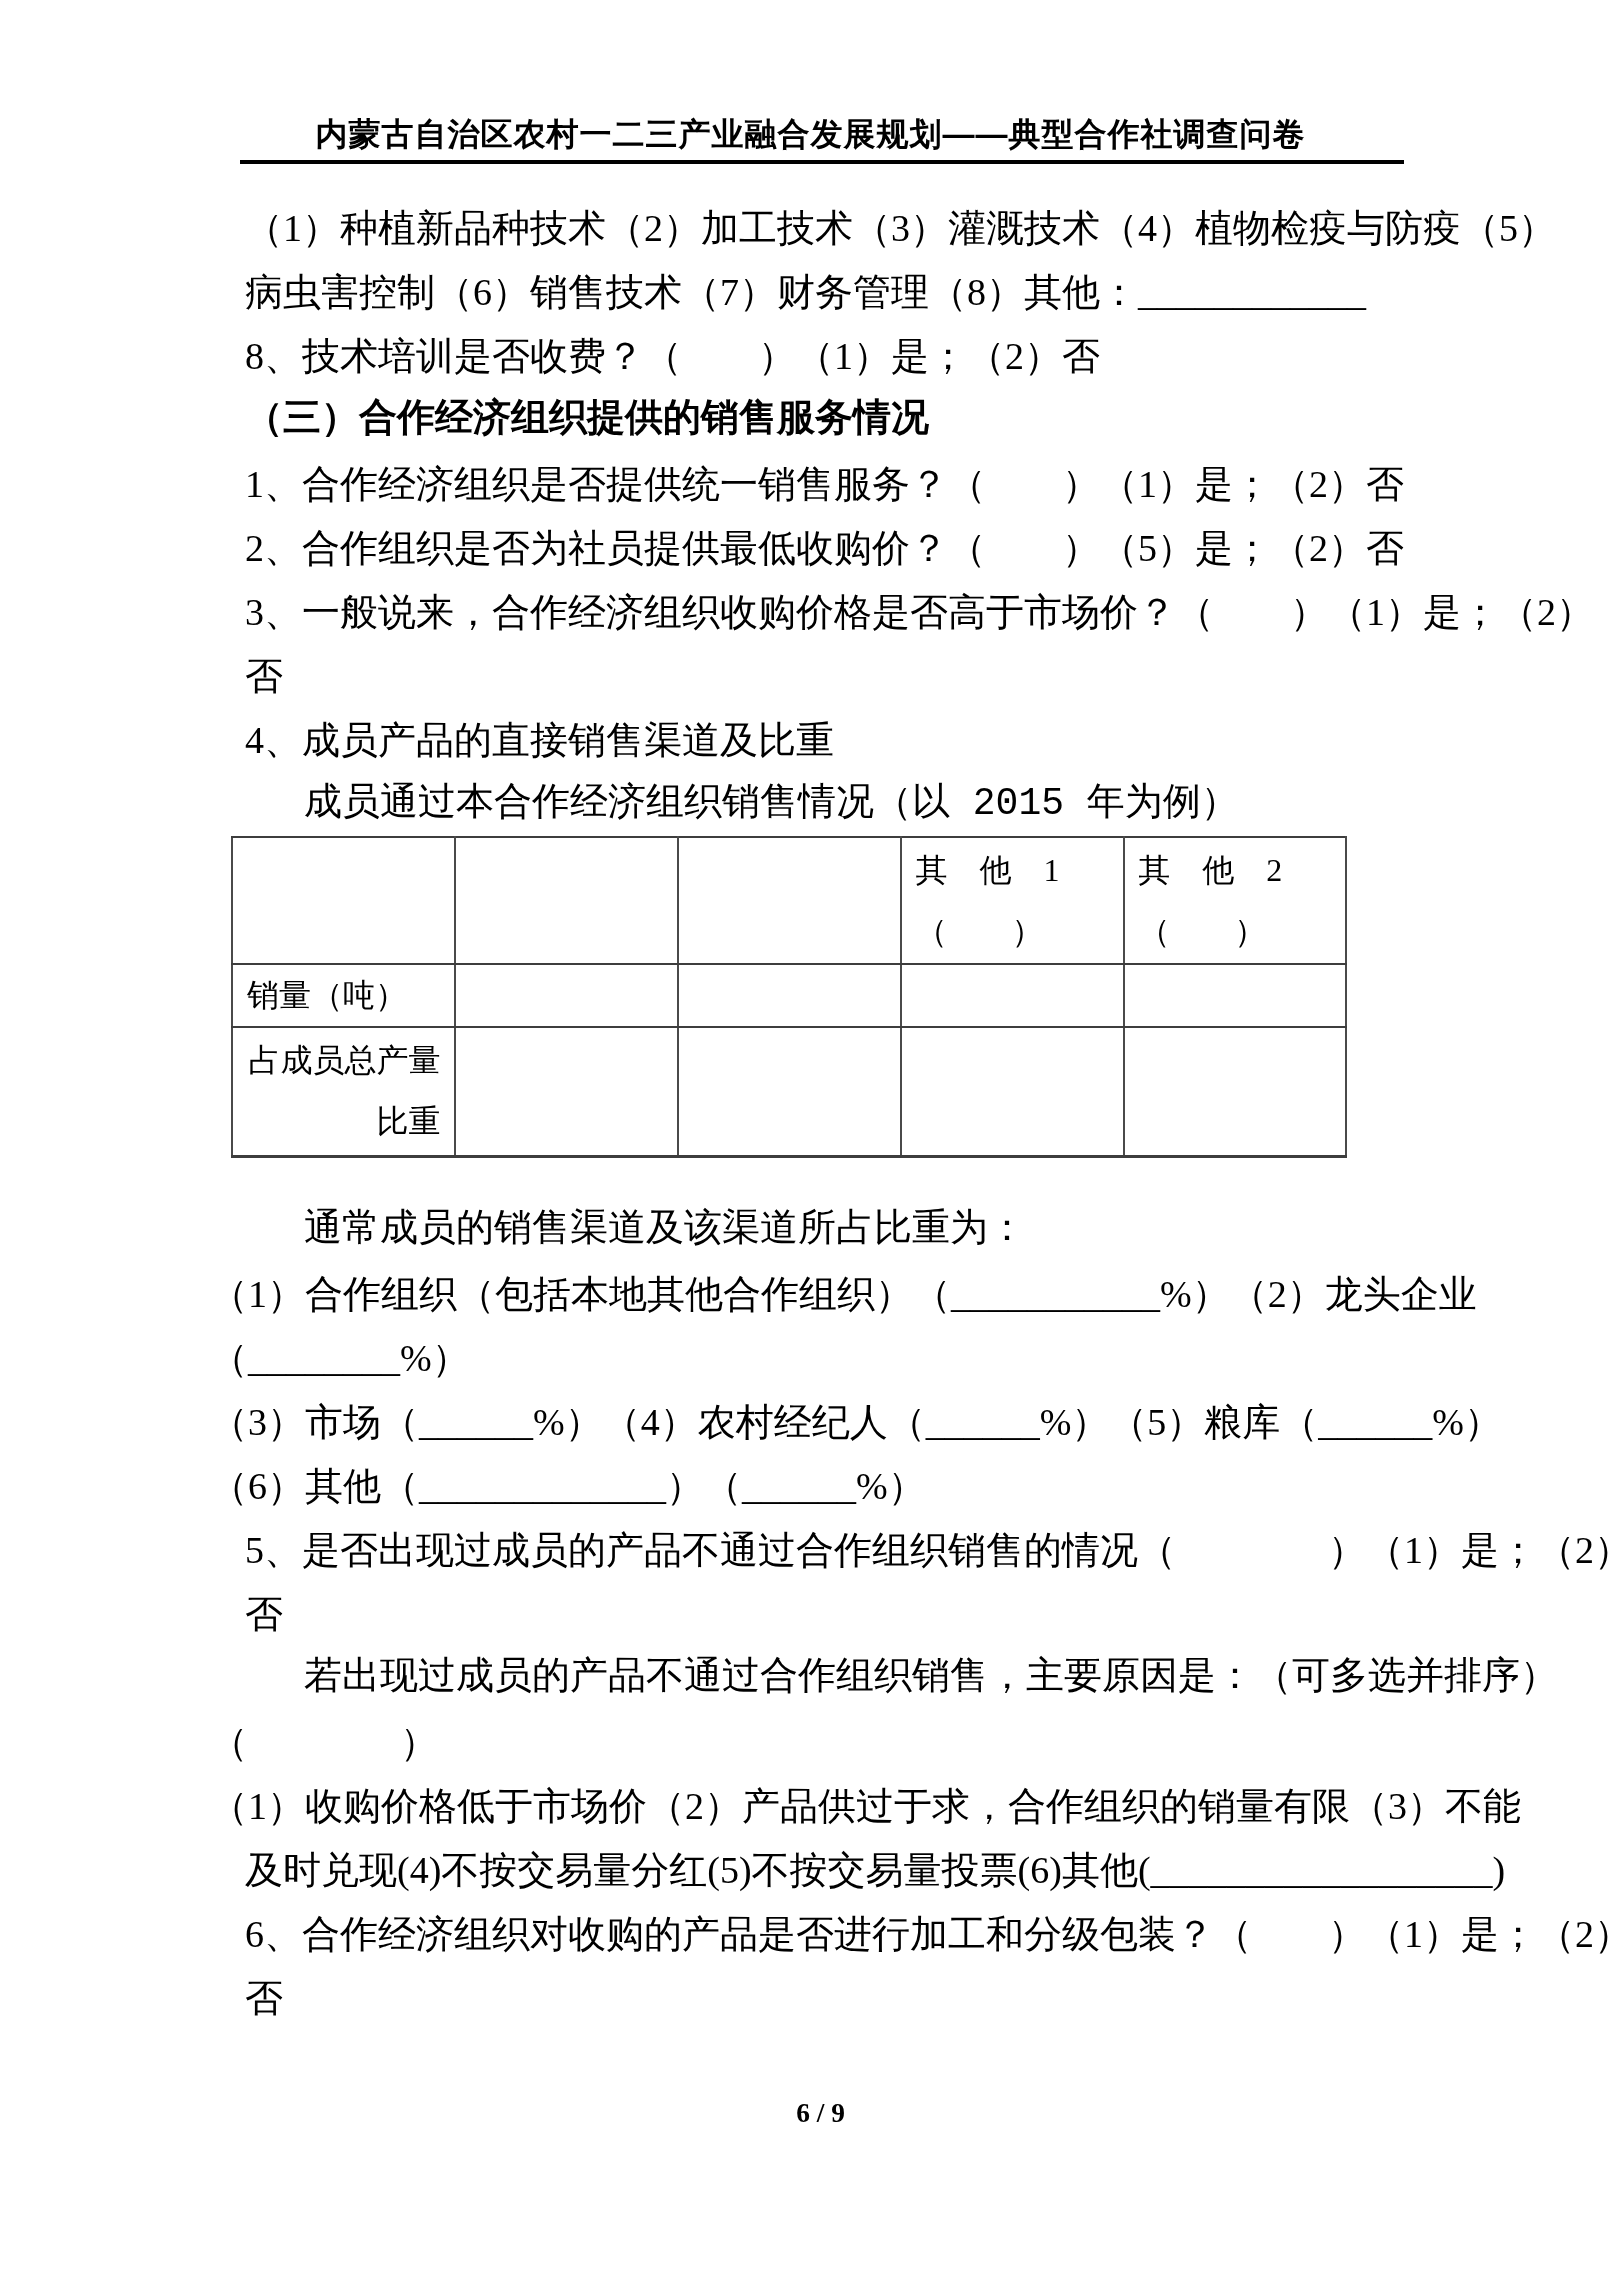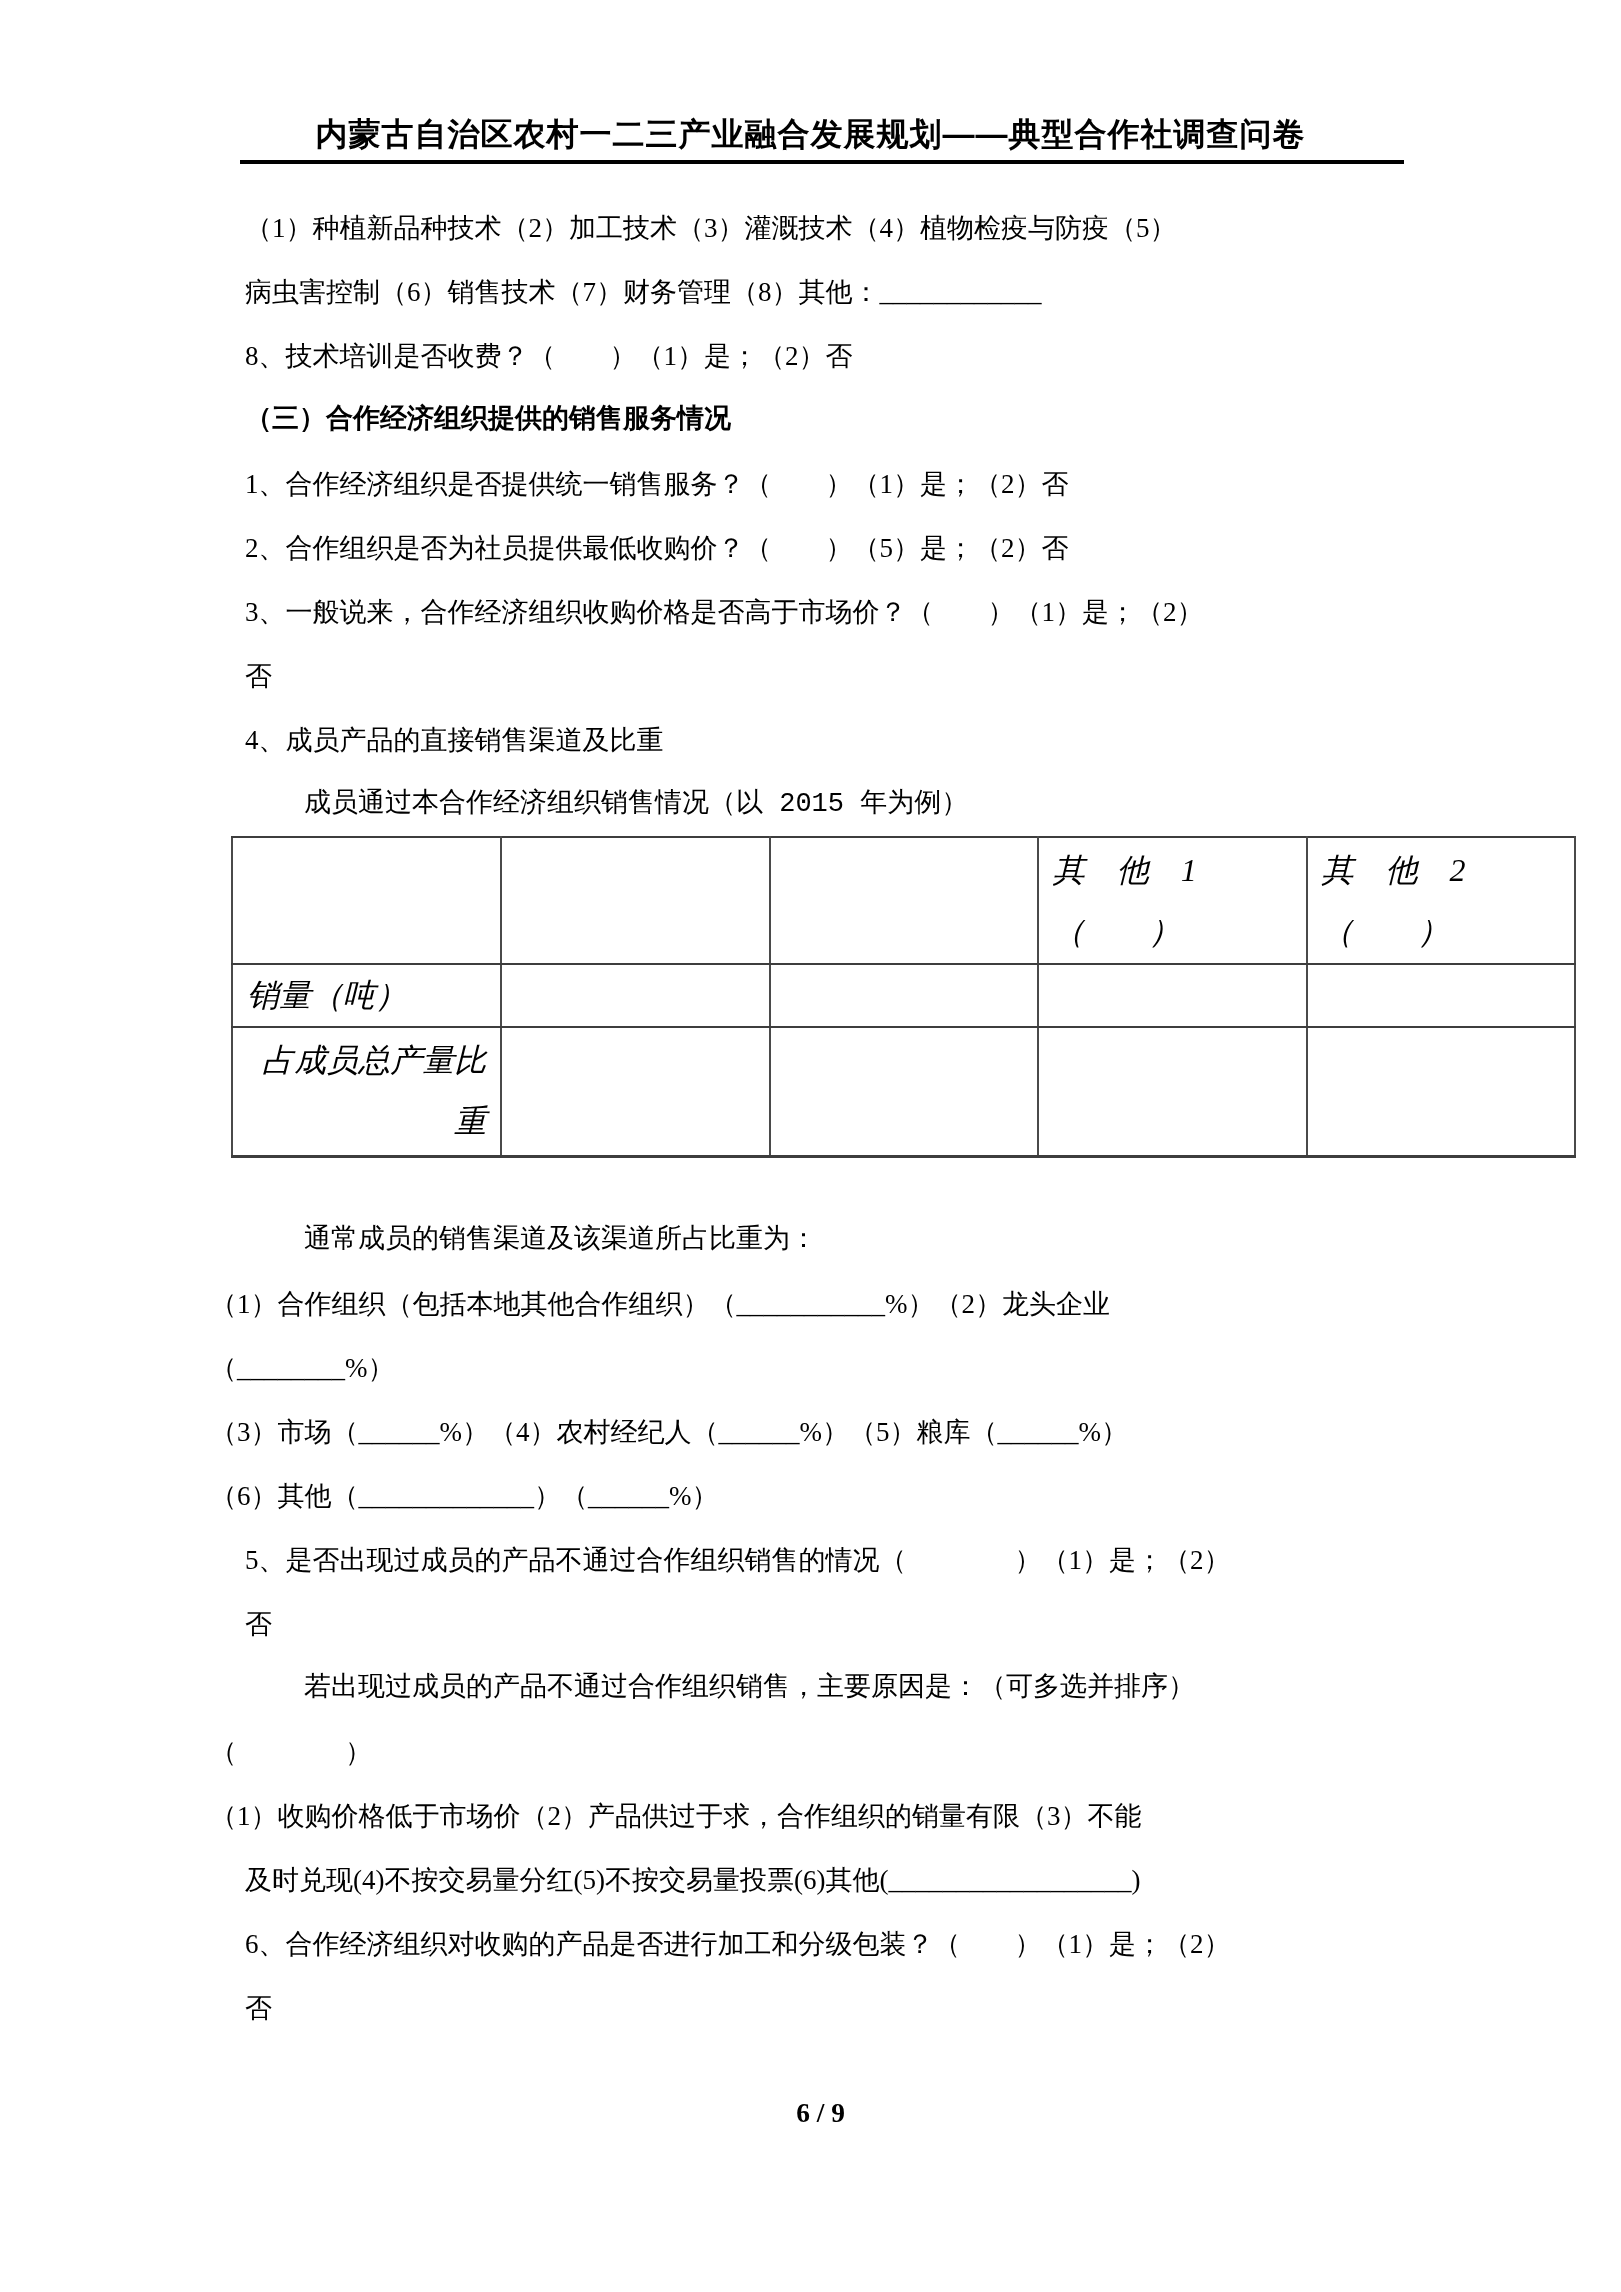--- a/index.html
+++ b/index.html
@@ -27,37 +27,36 @@
     position:absolute;
     top:160px;left:240px;width:1164px;height:3.9px;
     background:#000;
   }
   .content{
     position:absolute;
     left:245px;top:196px;width:1157px;
   }
   .line{
     margin:0;
-    font-size:27px;
+    font-size:38px;
     line-height:64px;
     white-space:pre;
   }
   .line.heading{
     font-family:Liberation Mono, monospace;
     font-weight:bold;
   }
   .line.indent{ text-indent:59px;font-family:Liberation Mono, monospace; }
   .line.outdent{ margin-left:-35px; }
   table.member-sales{
     border-collapse:collapse;
     table-layout:fixed;
-    width:1345px;
+    width:1116px;
     margin-left:-13.7px;
-    margin-bottom:50px;
-    font-style:italic;
+    margin-bottom:40px;
   }
   table.member-sales td{
     border:2px solid #4a4a4a;
     border-top:2.9px solid #3d3d3d;
     border-bottom:2.9px solid #3d3d3d;
     vertical-align:middle;
     padding:0 13.7px;
     font-size:32px;
     line-height:61px;
     white-space:pre-line;

